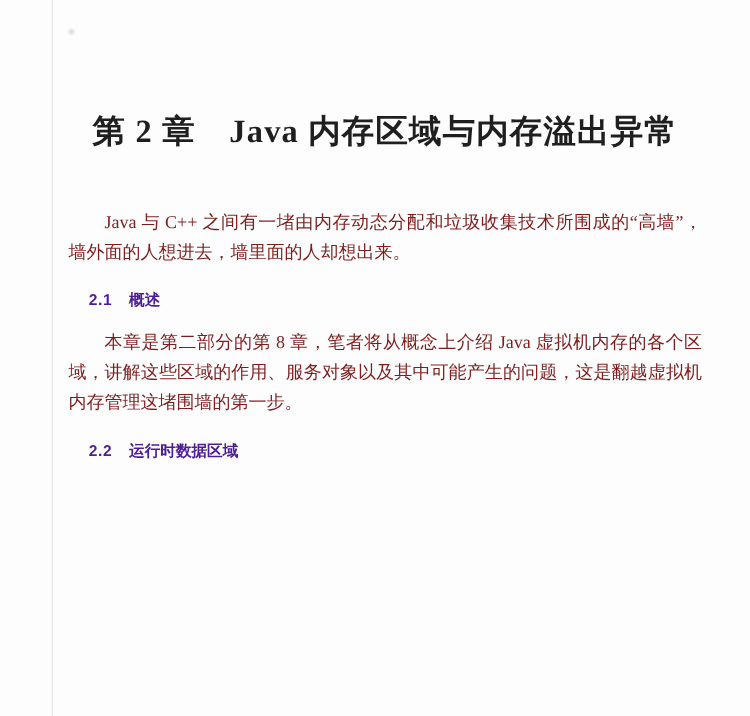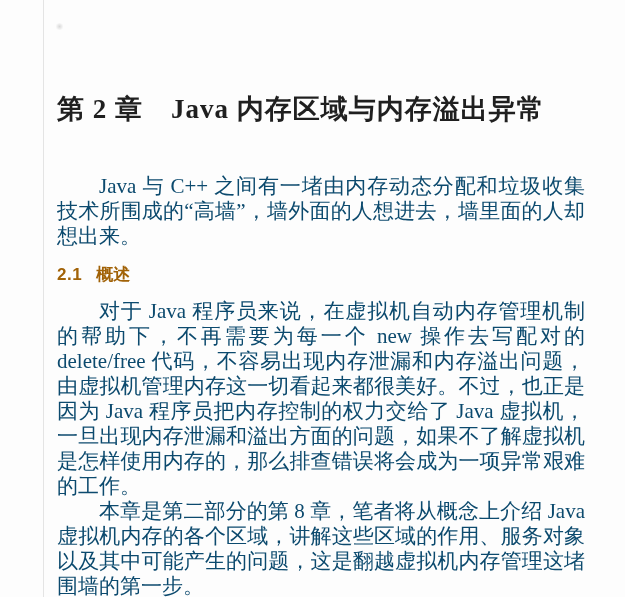--- a/index.html
+++ b/index.html
@@ -34,49 +34,49 @@
   }
   .content {
     position: absolute;
     left: 57px;
     top: 0;
     width: 528px;
   }
   h1.chapter-title {
     margin: 92px 0 0 0;
     padding: 0;
-    text-align: left;
+    text-align: center;
     font-size: 27px;
     line-height: 34px;
     font-weight: bold;
     color: #1f1f1f;
     letter-spacing: 1px;
     font-family: "Liberation Serif", "DejaVu Serif", serif;
   }
   p.body-par {
     margin: 0;
     padding: 0;
-    font-size: 21px;
+    font-size: 15px;
     line-height: 25px;
-    color: #0c4a6e;
+    color: #7f1d1d;
     text-align: justify;
     text-justify: inter-ideograph;
     text-indent: 2em;
   }
   p.intro {
     margin-top: 48px;
   }
   h2.section-heading {
-    margin: 0;
+    margin: 17px;
     padding: 0;
     font-family: "Liberation Sans", "DejaVu Sans", sans-serif;
-    font-size: 17px;
+    font-size: 13px;
     line-height: 20px;
     font-weight: bold;
-    color: #a16207;
+    color: #4c1d95;
   }
   h2.section-heading .sec-num {
     display: inline-block;
     margin-right: 14px;
     letter-spacing: 0.5px;
   }
   h2.heading-21 { margin-top: 16px; margin-bottom: 14px; }
   h2.heading-22 { margin-top: 17px; }
 </style>
 </head>
@@ -90,21 +90,20 @@
 
     <h1 class="chapter-title">第 2 章　Java 内存区域与内存溢出异常</h1>
 
     <p class="body-par intro">Java 与 C++ 之间有一堵由内存动态分配和垃圾收集技术所围成的“高墙”，墙外面的人想进去，墙里面的人却想出来。</p>
 
     <h2 class="section-heading heading-21">
       <span class="sec-num">2.1</span><span>概述</span>
     </h2>
 
 
-    <p class="body-par">对于 Java 程序员来说，在虚拟机自动内存管理机制的帮助下，不再需要为每一个 new 操作去写配对的 delete/free 代码，不容易出现内存泄漏和内存溢出问题，由虚拟机管理内存这一切看起来都很美好。不过，也正是因为 Java 程序员把内存控制的权力交给了 Java 虚拟机，一旦出现内存泄漏和溢出方面的问题，如果不了解虚拟机是怎样使用内存的，那么排查错误将会成为一项异常艰难的工作。</p>
 
     <p class="body-par">本章是第二部分的第 8 章，笔者将从概念上介绍 Java 虚拟机内存的各个区域，讲解这些区域的作用、服务对象以及其中可能产生的问题，这是翻越虚拟机内存管理这堵围墙的第一步。</p>
 
     <h2 class="section-heading heading-22">
       <span class="sec-num">2.2</span><span>运行时数据区域</span>
     </h2>
 
   </div>
 </div>
 

